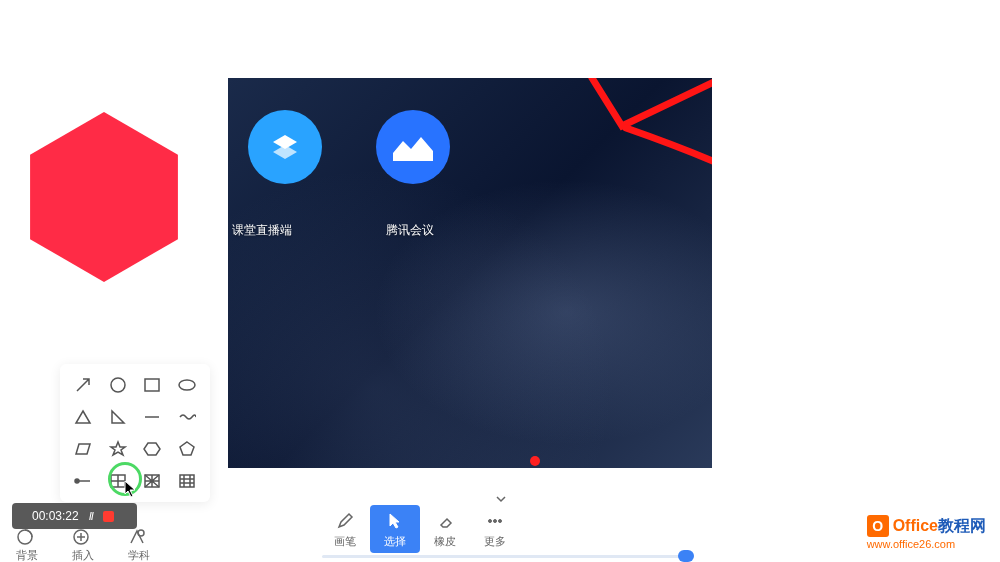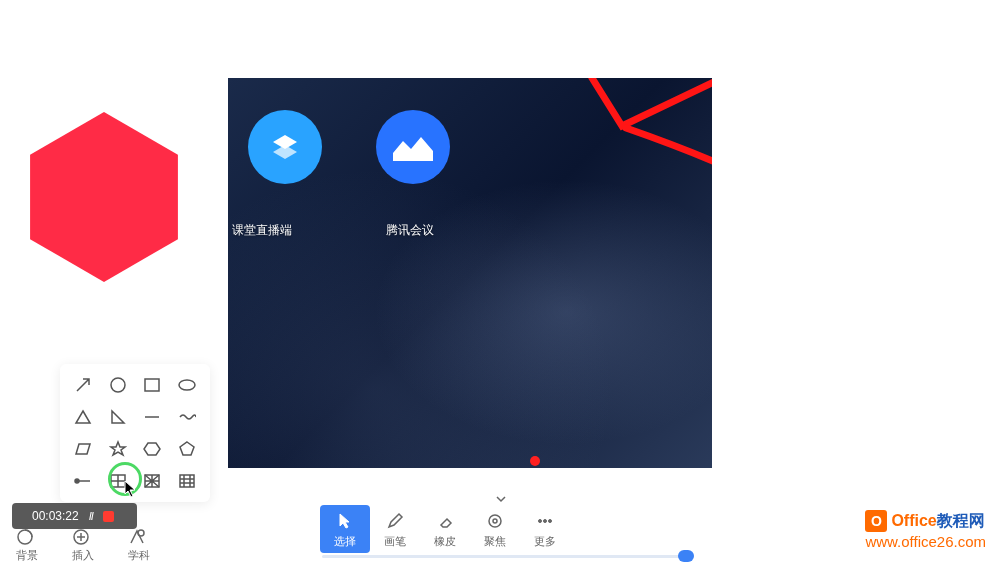--- a/index.html
+++ b/index.html
@@ -61,21 +61,21 @@
     .toolbar-track { position: absolute; left: 322px; top: 555px; width: 370px; height: 3px; background: #e0e8f4; border-radius: 2px; }
     .toolbar-handle { position: absolute; left: 678px; top: 550px; width: 16px; height: 12px; background: #3b82f6; border-radius: 6px; }
     
     
     .watermark { position: absolute; right: 14px; bottom: 12px; text-align: left; }
     .wm-line1 { display: flex; align-items: center; gap: 4px; }
     .wm-o { width: 22px; height: 22px; background: #ff6a00; border-radius: 3px; display: flex; align-items: center; justify-content: center; color: #fff; font-weight: bold; font-size: 14px; }
     .wm-text { font-weight: bold; font-size: 16px; }
     .wm-text .orange { color: #ff6a00; }
     .wm-text .blue { color: #1e5bb8; }
-    .wm-url { font-size: 15px; color: #ff6a00; margin-top: 1px; }
+    .wm-url { font-size: 11px; color: #ff6a00; margin-top: 1px; }
     
     .cursor-arrow { position: absolute; left: 124px; top: 480px; pointer-events:none; }
   </style>
 </head>
 <body>
 
 <div class="hexagon">
   <svg viewBox="0 0 100 115">
       <polygon points="50,0 100,29 100,86 50,115 0,86 0,29" fill="#ff2b46"></polygon>
     </svg>
@@ -226,52 +226,43 @@
       </svg>
     <span class="label">学科</span>
   </div>
 </div>
 
 <svg class="chevron-up" viewBox="0 0 14 14">
     <path d="M3 5 L7 9 L11 5" stroke="#666" stroke-width="1.5" fill="none"></path>
   </svg>
 
 <div class="bottom-toolbar">
+  <div class="tb-btn">
+    <div class="tb-icon">
+        <svg width="18" height="18" viewBox="0 0 18 18">
+          <path d="M3 15 L5 10 L13 2 L16 5 L8 13 Z" fill="none" stroke-width="1.5"></path>
+        </svg>
+      </div>
+    <span class="tb-label">画笔</span>
+  </div>
   <div class="tb-btn active">
     <div class="tb-icon">
         <svg width="18" height="18" viewBox="0 0 18 18">
           <path d="M4 2 L4 14 L7 11 L10 16 L12 15 L9 10 L13 10 Z" fill="#fff"></path>
         </svg>
       </div>
     <span class="tb-label">选择</span>
   </div>
   <div class="tb-btn">
     <div class="tb-icon">
         <svg width="18" height="18" viewBox="0 0 18 18">
-          <path d="M3 15 L5 10 L13 2 L16 5 L8 13 Z" fill="none" stroke-width="1.5"></path>
-        </svg>
-      </div>
-    <span class="tb-label">画笔</span>
-  </div>
-  <div class="tb-btn">
-    <div class="tb-icon">
-        <svg width="18" height="18" viewBox="0 0 18 18">
           <path d="M5 13 L11 7 L15 11 L11 15 L7 15 Z" fill="none" stroke-width="1.5"></path>
         </svg>
       </div>
     <span class="tb-label">橡皮</span>
-  </div>
-  <div class="tb-btn">
-    <div class="tb-icon">
-        <svg width="18" height="18" viewBox="0 0 18 18">
-          <circle cx="9" cy="9" r="6" fill="none" stroke-width="1.5"></circle>
-          <circle cx="9" cy="9" r="2" fill="none" stroke-width="1.5"></circle>
-        </svg>
-      </div>
-    <span class="tb-label">聚焦</span>
   </div>
   <div class="tb-btn">
     <div class="tb-icon">
         <svg width="18" height="18" viewBox="0 0 18 18">
           <circle cx="4" cy="9" r="1.5" fill="#666"></circle>
           <circle cx="9" cy="9" r="1.5" fill="#666"></circle>
           <circle cx="14" cy="9" r="1.5" fill="#666"></circle>
         </svg>
       </div>
     <span class="tb-label">更多</span>

